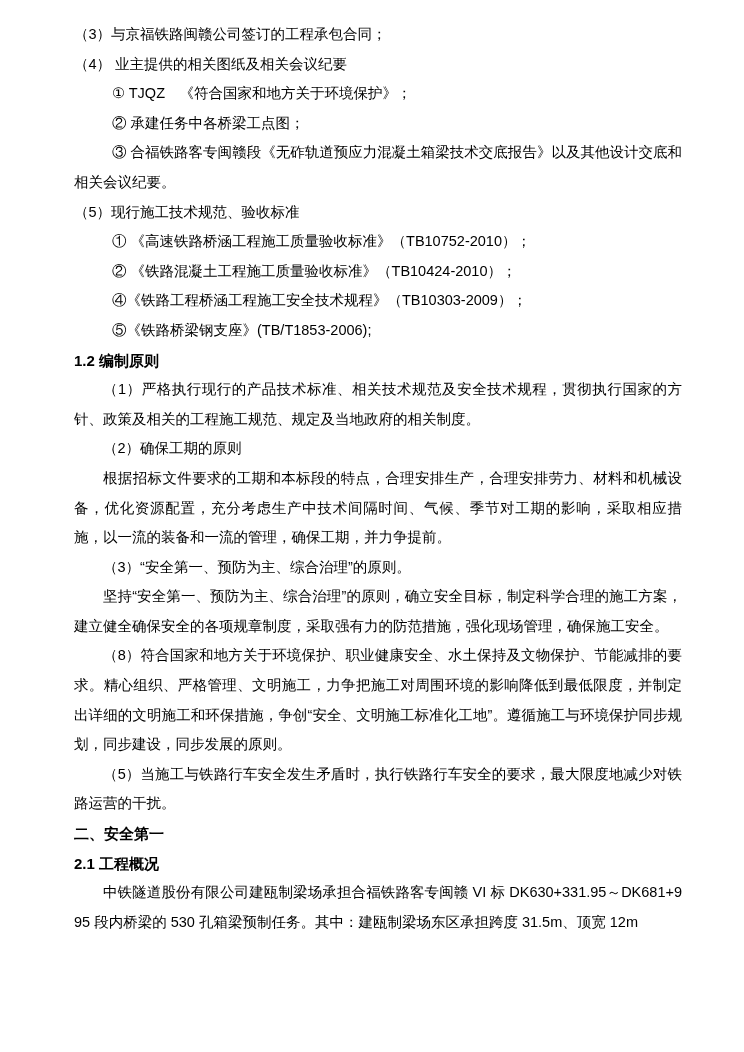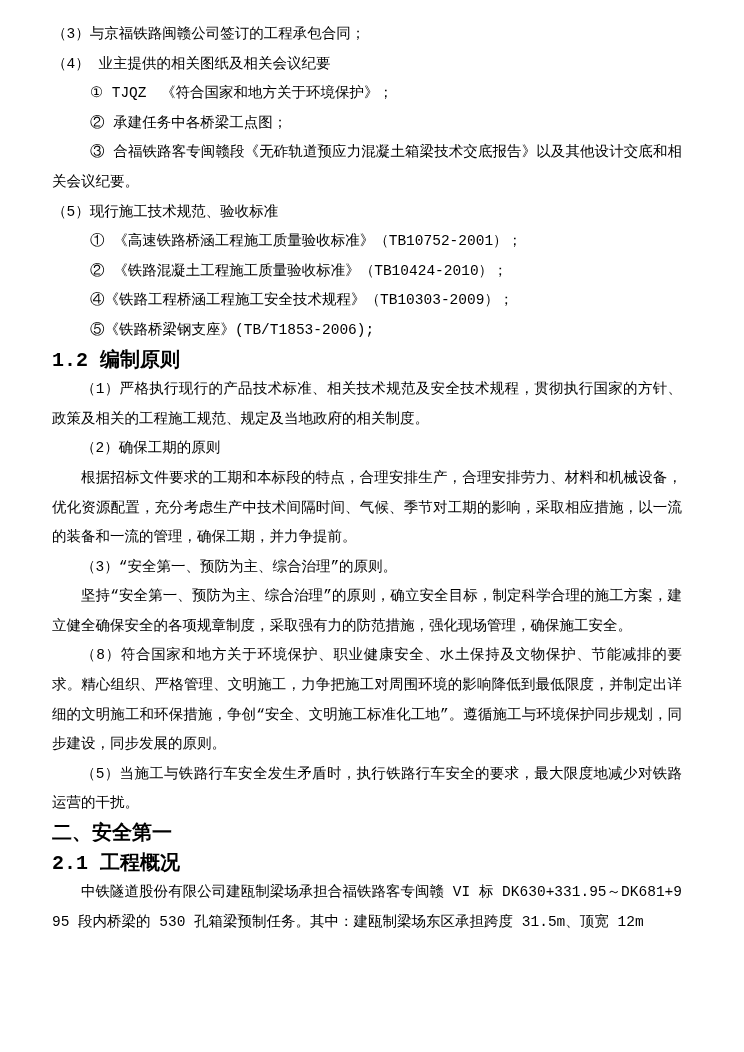--- a/index.html
+++ b/index.html
@@ -5,59 +5,59 @@
   html, body {
     margin: 0;
     padding: 0;
     background: #ffffff;
   }
   .page {
     width: 744px;
     height: 1052px;
     box-sizing: border-box;
     background: #ffffff;
-    padding: 20px 62px 0 52px;
+    padding: 20px 62px 0 74px;
     overflow: hidden;
-    font-family: Liberation Mono, monospace;
+    font-family: Liberation Sans, sans-serif;
     font-size: 14.5px;
     color: #000000;
   }
   .block {
     line-height: 29.6px;
     text-align: justify;
     margin: 0;
     word-break: break-all;
   }
   .item {
     text-indent: 0;
   }
   .sub {
     text-indent: 38px;
   }
   .para {
     text-indent: 2em;
   }
   .h1, .h2 {
     font-weight: bold;
-    font-size: 20px;
+    font-size: 15px;
     text-indent: 0;
     text-align: left;
   }
 </style>
 </head>
 <body>
 
 <div class="page">
   <div class="block item">（3）与京福铁路闽赣公司签订的工程承包合同；</div>
   <div class="block item">（4） 业主提供的相关图纸及相关会议纪要</div>
   <div class="block sub">① TJQZ　《符合国家和地方关于环境保护》；</div>
   <div class="block sub">② 承建任务中各桥梁工点图；</div>
   <div class="block sub">③ 合福铁路客专闽赣段《无砟轨道预应力混凝土箱梁技术交底报告》以及其他设计交底和相关会议纪要。</div>
   <div class="block item">（5）现行施工技术规范、验收标准</div>
-  <div class="block sub">① 《高速铁路桥涵工程施工质量验收标准》（TB10752-2001）；</div>
+  <div class="block sub">① 《高速铁路桥涵工程施工质量验收标准》（TB10752-2010）；</div>
   <div class="block sub">② 《铁路混凝土工程施工质量验收标准》（TB10424-2010）；</div>
   <div class="block sub">④《铁路工程桥涵工程施工安全技术规程》（TB10303-2009）；</div>
   <div class="block sub">⑤《铁路桥梁钢支座》(TB/T1853-2006);</div>
   <div class="block h2">1.2 编制原则</div>
   <div class="block para">（1）严格执行现行的产品技术标准、相关技术规范及安全技术规程，贯彻执行国家的方针、政策及相关的工程施工规范、规定及当地政府的相关制度。</div>
   <div class="block para">（2）确保工期的原则</div>
   <div class="block para">根据招标文件要求的工期和本标段的特点，合理安排生产，合理安排劳力、材料和机械设备，优化资源配置，充分考虑生产中技术间隔时间、气候、季节对工期的影响，采取相应措施，以一流的装备和一流的管理，确保工期，并力争提前。</div>
   <div class="block para">（3）“安全第一、预防为主、综合治理”的原则。</div>
   <div class="block para">坚持“安全第一、预防为主、综合治理”的原则，确立安全目标，制定科学合理的施工方案，建立健全确保安全的各项规章制度，采取强有力的防范措施，强化现场管理，确保施工安全。</div>
   <div class="block para">（8）符合国家和地方关于环境保护、职业健康安全、水土保持及文物保护、节能减排的要求。精心组织、严格管理、文明施工，力争把施工对周围环境的影响降低到最低限度，并制定出详细的文明施工和环保措施，争创“安全、文明施工标准化工地”。遵循施工与环境保护同步规划，同步建设，同步发展的原则。</div>

